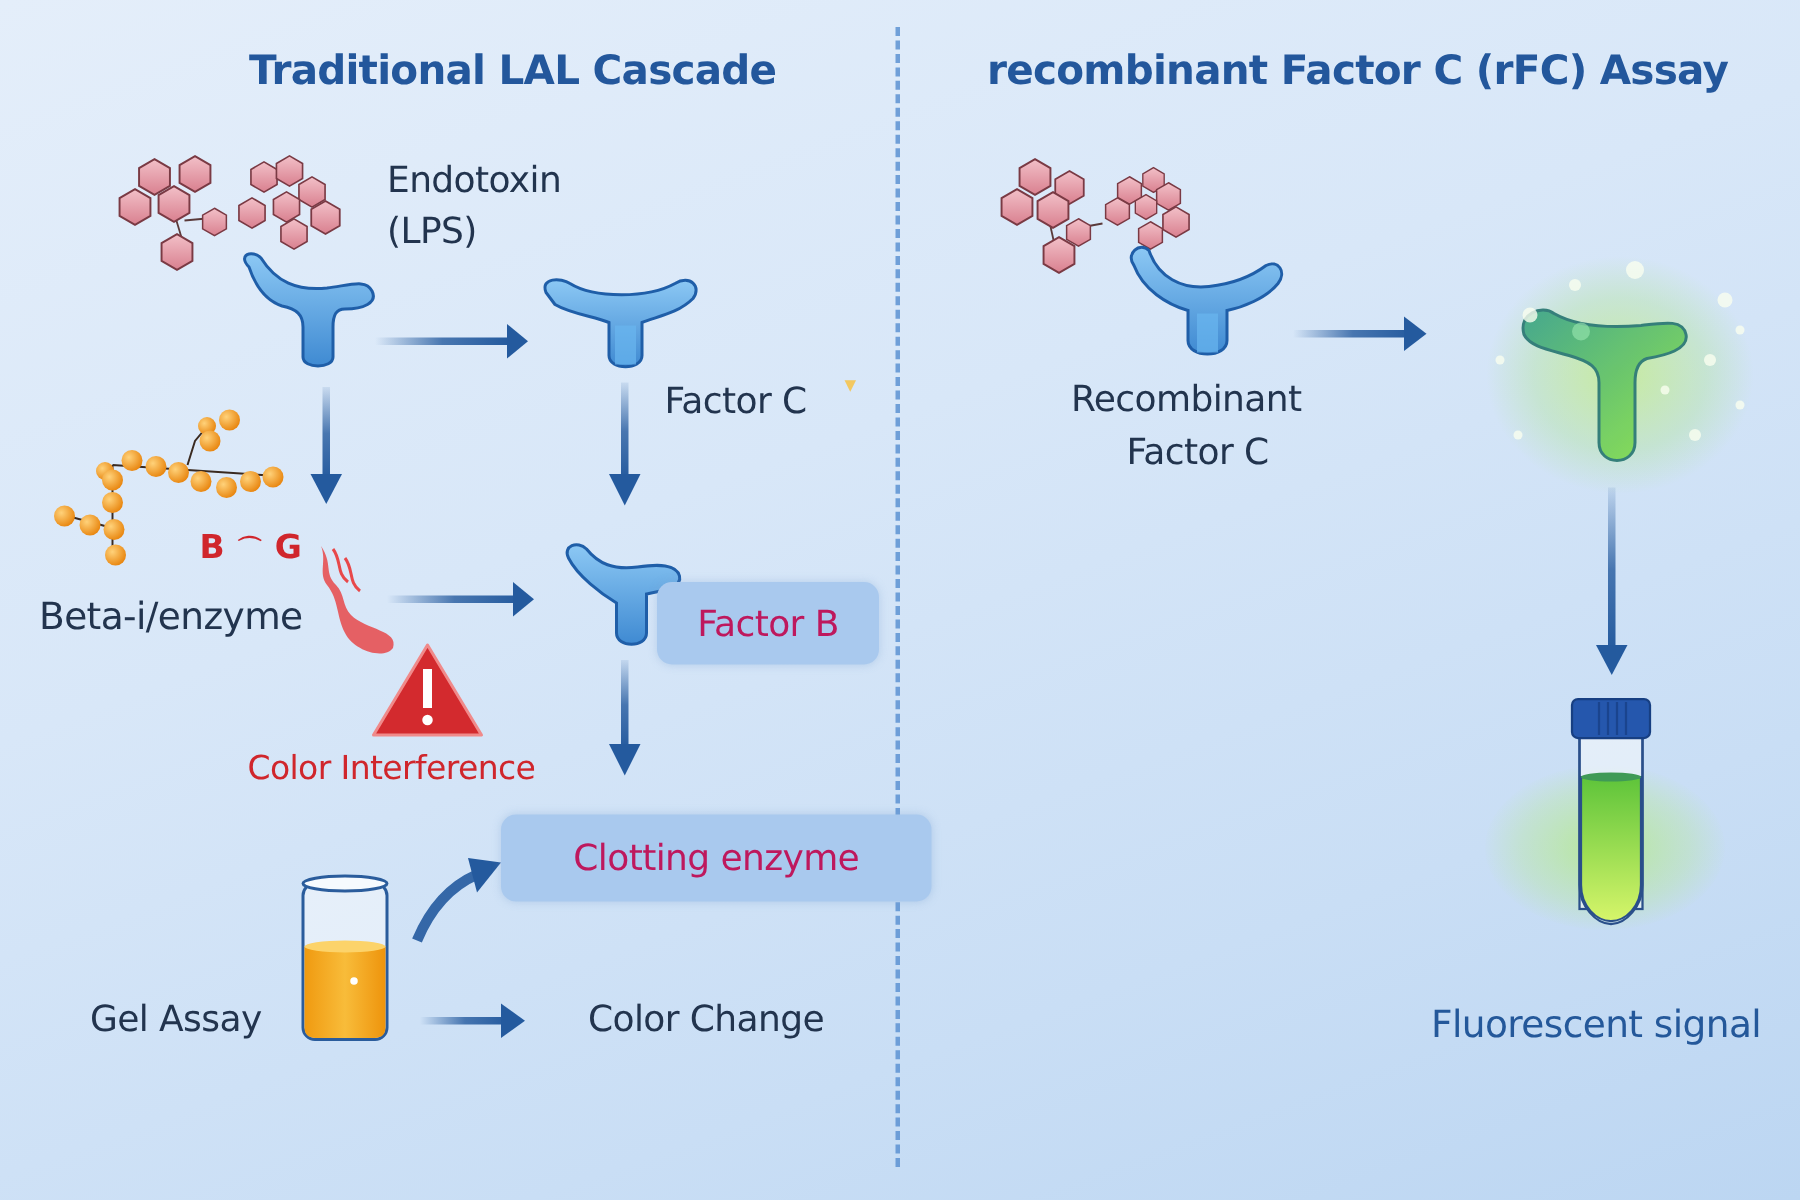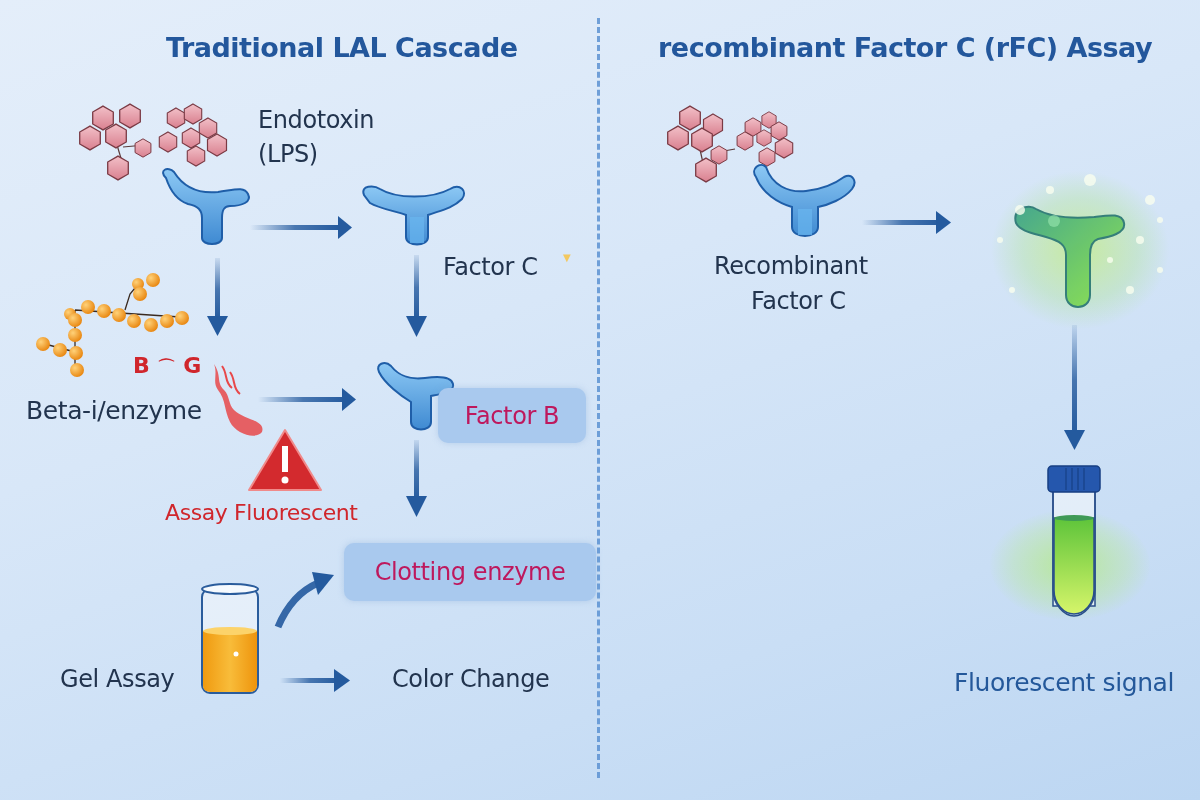--- a/index.html
+++ b/index.html
@@ -166,23 +166,23 @@
 <svg style="left:210px;top:360px;" width="60" height="80" viewBox="0 0 60 80">
   <path d="M4,4 C12,16 6,22 14,30 C20,36 18,44 24,50 C34,60 56,60 52,72 C46,80 26,74 20,62 C14,50 16,40 8,30 C2,22 8,14 4,4 Z" fill="#e8484a" opacity="0.85"></path>
   <path d="M12,6 C18,14 14,22 22,28 M20,12 C26,20 22,28 30,34" stroke="#e8484a" stroke-width="2" fill="none"></path>
 </svg>
 
 <svg style="left:245px;top:426px;" width="80" height="70" viewBox="0 0 80 70">
   <polygon points="40,4 76,64 4,64" fill="#d32a2e" stroke="#f08a8a" stroke-width="2" stroke-linejoin="round"></polygon>
   <rect x="37" y="20" width="6" height="26" fill="#fff"></rect>
     <circle cx="40" cy="54" r="3.5" fill="#fff"></circle>
 </svg>
-<div class="lbl red" style="left:165px;top:500px;font-size:22px;">Assay Fluorescent</div>
-
-<div class="pill" style="left:344px;top:543px;width:252px;height:58px;">Clotting enzyme</div>
+<div class="lbl red" style="left:165px;top:500px;font-size:22px;">Color Interference</div>
+
+<div class="pill" style="left:334px;top:543px;width:287px;height:58px;">Clotting enzyme</div>
 
 <svg style="left:198px;top:583px;" width="64" height="116" viewBox="0 0 64 116">
   <defs>
       <linearGradient id="gel" x1="0" y1="0" x2="1" y2="0">
         <stop offset="0" stop-color="#f09a10"></stop>
         <stop offset="0.5" stop-color="#f8bc3a"></stop>
         <stop offset="1" stop-color="#ee940c"></stop>
       </linearGradient>
     </defs>
   <rect x="4" y="6" width="56" height="104" rx="8" fill="#eef4fb" fill-opacity="0.7" stroke="#2a5c9c" stroke-width="2"></rect>

